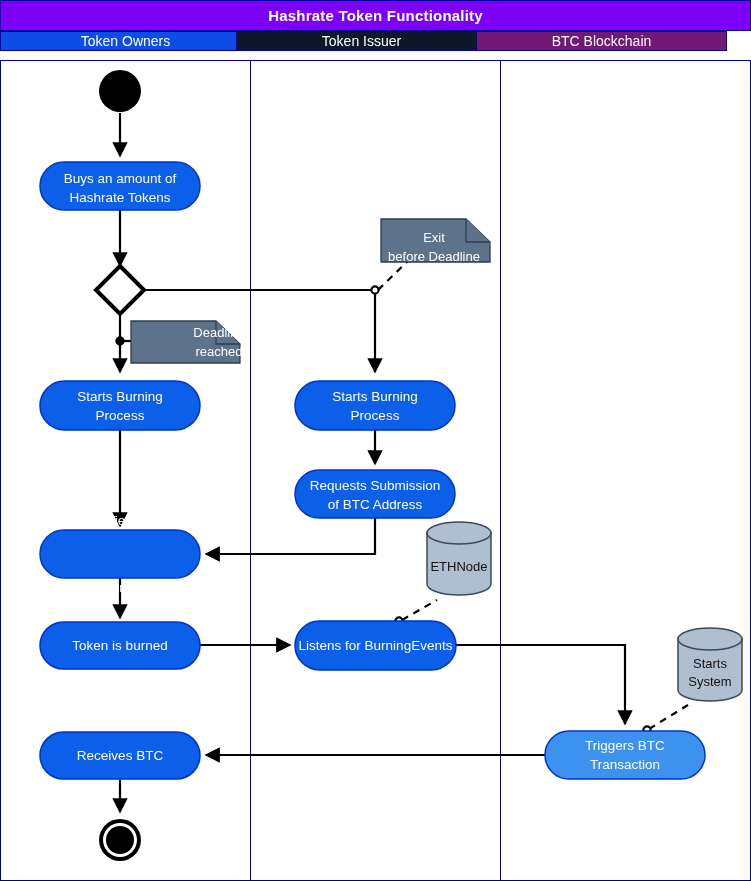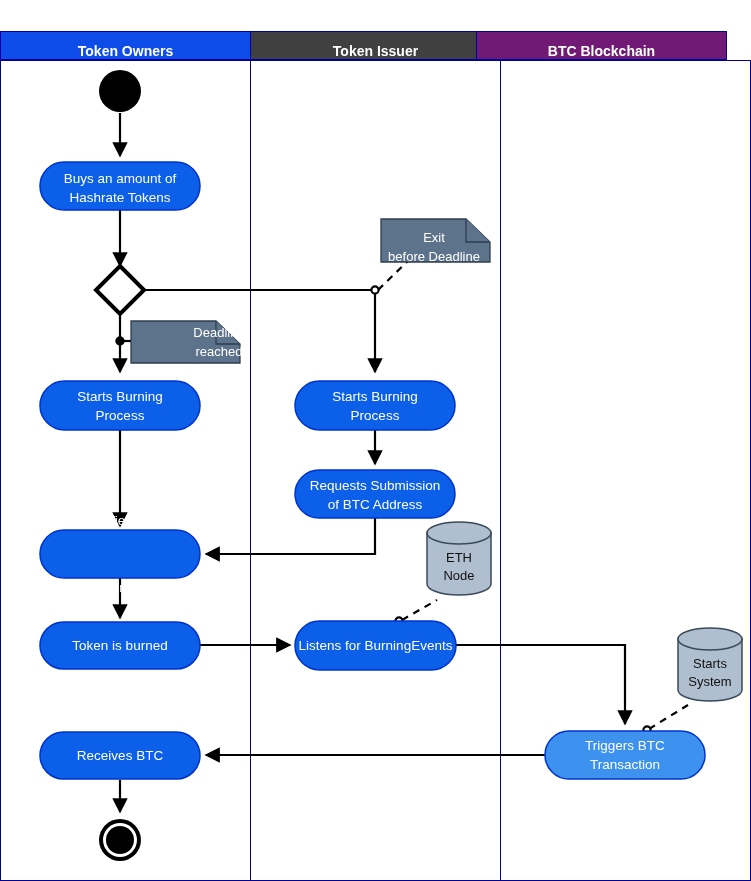--- a/index.html
+++ b/index.html
@@ -36,29 +36,29 @@
     align-items: center;
     justify-content: center;
     color: #ffffff;
     font-size: 15px;
     font-weight: bold;
     letter-spacing: 0.2px;
   }
   .lane-header {
     position: absolute;
     top: 31px;
-    height: 29px;
+    height: 20px;
     box-sizing: border-box;
     border: 1px solid #00009a;
     display: flex;
-    align-items: flex-end;
+    align-items: center;
     justify-content: center;
     color: #ffffff;
     font-size: 14px;
-    font-weight: bold;
+    font-weight: normal;
   }
   
   .node-label {
     position: absolute;
     display: flex;
     align-items: center;
     justify-content: center;
     text-align: center;
     pointer-events: none;
     white-space: nowrap;
@@ -164,25 +164,28 @@
     <g stroke="#3A4A5A" stroke-width="1.5" fill="#AFBFCF">
 
       <path d="M 427 533 L 427 584 A 32 11 0 0 0 491 584 L 491 533 Z"></path>
       <ellipse cx="459" cy="533" rx="32" ry="11"></ellipse>
 
       <path d="M 678 639 L 678 690 A 32 11 0 0 0 742 690 L 742 639 Z"></path>
       <ellipse cx="710" cy="639" rx="32" ry="11"></ellipse>
     </g>
   </svg>
 
+  <div class="title-bar">
+    <span>Hashrate Token Functionality</span>
+  </div>
 
   <div class="lane-header" style="left:0px; width:251px; background:#0D4CE8;">
     <span>Token Owners</span>
   </div>
-  <div class="lane-header" style="left:250px; width:251px; background:#404040;">
+  <div class="lane-header" style="left:236px; width:251px; background:#0f172a;">
     <span>Token Issuer</span>
   </div>
   <div class="lane-header" style="left:476px; width:251px; background:#701a75;">
     <span>BTC Blockchain</span>
   </div>
 
   <div class="node-label act-label" style="left:28px; top:162px; width:184px; height:52px; flex-direction:column;">
     <span>Buys an amount of</span>
     <span>Hashrate Tokens</span>
   </div>
@@ -228,21 +231,21 @@
   <div class="node-label note-label" style="left:378px; top:219px; width:112px; height:56px; flex-direction:column;">
     <span>Exit</span>
     <span>before Deadline</span>
   </div>
 
   <div class="node-label note-label" style="left:131px; top:321px; width:110px; height:42px; flex-direction:column;padding-left:33px;">
     <span>Deadline</span>
     <span>reached</span>
   </div>
 
-  <div class="node-label db-label" style="left:427px; top:546px; width:64px; height:42px; flex-direction:column;">
+  <div class="node-label db-label" style="left:427px; top:546px; width:64px; height:42px; flex-direction:row;">
     <span>ETH</span>
     <span>Node</span>
   </div>
 
   <div class="node-label db-label" style="left:673px; top:652px; width:74px; height:42px; flex-direction:column;">
     <span>Starts</span>
     <span>System</span>
   </div>
 
 </div>

